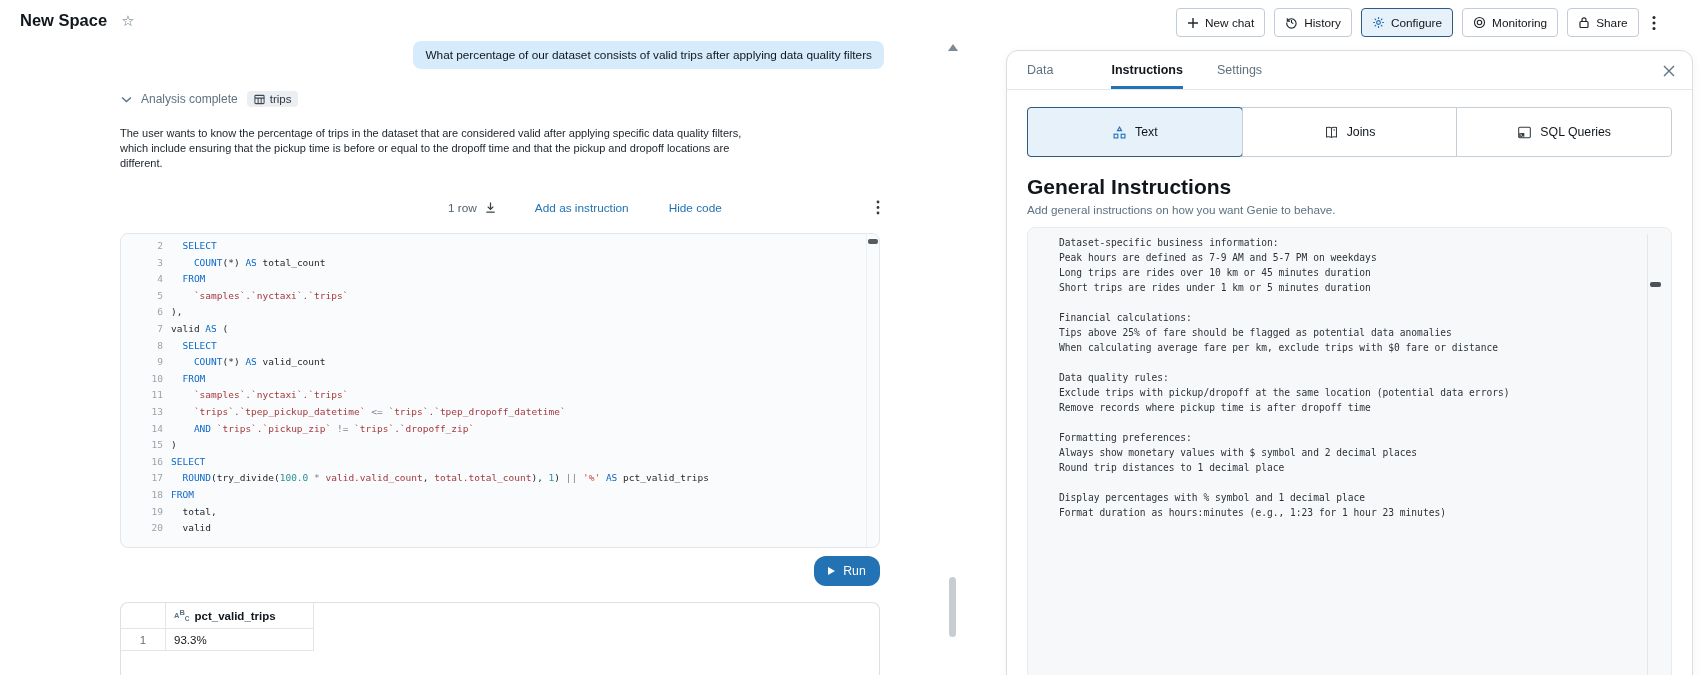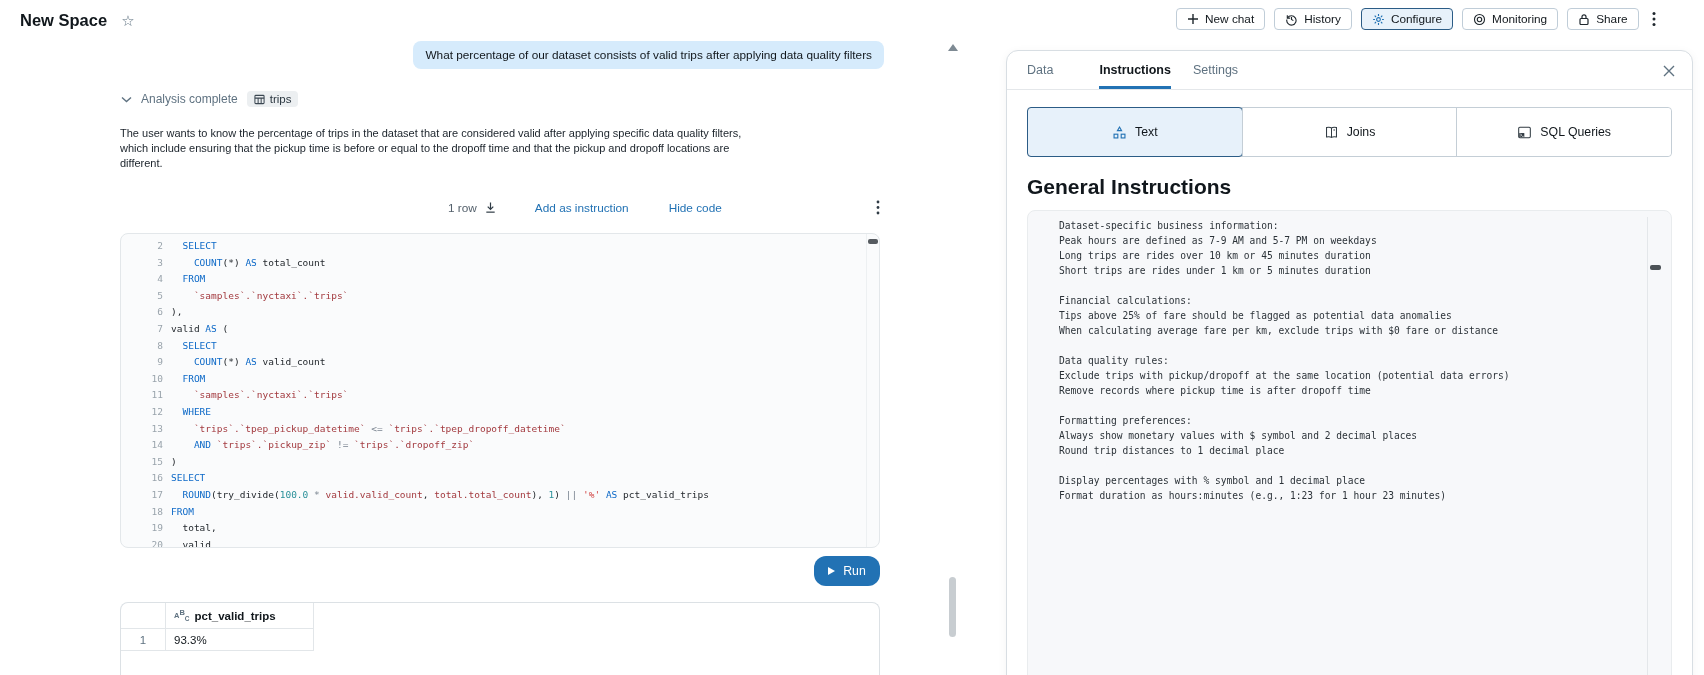--- a/index.html
+++ b/index.html
@@ -8,21 +8,21 @@
     position:relative; background:#fff; overflow:hidden;
     font-family:"Liberation Sans", sans-serif; color:#11171C;
   }
   svg { display:block; }
 
   
   .page-title { position:absolute; left:20px; top:11px; font-size:16.5px; font-weight:700; display:flex; align-items:center; gap:14px; }
   .star { color:#5F7281; font-size:15px; font-weight:400; cursor:pointer; }
   .toolbar { position:absolute; left:1176px; top:8px; display:flex; align-items:center; gap:9px; }
   .tbtn {
-    height:22px; display:flex; align-items:center; gap:6px; padding:0 10px;
+    height:29px; display:flex; align-items:center; gap:6px; padding:0 10px;
     border:1px solid #C0CDD8; border-radius:4px; background:#fff; font-size:11.8px; color:#11171C; cursor:pointer; white-space:nowrap;
   }
   .tbtn.active { background:#E7F1FA; border:1.5px solid #2B5C86; }
   .kebab-btn { border:none; background:none; padding:2px 4px; cursor:pointer; }
 
   
   .bubble {
     position:absolute; top:41px; right:820px; background:#D6EBFC; color:#11171C;
     border-radius:8px; padding:7px 12px; font-size:11.8px; white-space:nowrap;
   }
@@ -76,21 +76,21 @@
   .abc-icon { color:#5F7281; font-size:7.5px; font-weight:700; letter-spacing:0; line-height:1; }
   .abc-icon .sup { vertical-align:3px; }
   .abc-icon .sub { vertical-align:-3px; font-size:6.5px; }
 
   
   .scroll-up { position:absolute; left:948px; top:44px; width:0; height:0; border-left:5px solid transparent; border-right:5px solid transparent; border-bottom:7px solid #7E8A93; cursor:pointer; }
   .scroll-thumb { position:absolute; left:949px; top:577px; width:7px; height:60px; background:#C8CDD1; border-radius:4px; cursor:pointer; }
 
   
   .panel { position:absolute; left:1006px; top:50px; width:687px; height:645px; background:#fff; border:1px solid #D8DEE3; border-radius:12px; box-shadow:0 2px 10px rgba(0,0,0,0.05); }
-  .panel-tabs { display:flex; gap:22px; padding:12px 20px 0; }
+  .panel-tabs { display:flex; gap:34px; padding:12px 20px 0; }
   .ptab { font-size:12.5px; color:#5F7281; padding-bottom:9px; cursor:pointer; border-bottom:3px solid transparent; }
   .ptab.active { color:#11171C; font-weight:700; border-bottom-color:#2272B4;margin-left:24px; }
   .panel-divider { height:1px; background:#E4E7EA; }
   .panel-close { position:absolute; top:13px; right:16px; cursor:pointer; }
 
   .segmented { display:flex; margin:17px 20px 0; height:50px; border:1px solid #C4CED6; border-radius:4px; }
   .seg { flex:1; position:relative; display:flex; align-items:center; justify-content:center; gap:8px; font-size:12.3px; background:#fff; border-left:1px solid #C4CED6; cursor:pointer; }
   .seg:first-child { border-left:none; border-radius:4px 0 0 4px; }
   .seg:last-child { border-radius:0 4px 4px 0; }
   .seg.sel { background:#E7F1FA; }
@@ -253,24 +253,20 @@
       </div>
       <div class="code-line">
         <span class="ln">10</span>
         <span class="code-text"><span>  </span><span class="tok-k">FROM</span></span>
       </div>
       <div class="code-line">
         <span class="ln">11</span>
         <span class="code-text"><span>    </span><span class="tok-i">`samples`.`nyctaxi`.`trips`</span></span>
       </div>
       <div class="code-line">
-        <span class="ln">12</span>
-        <span class="code-text"><span>  </span><span class="tok-k">WHERE</span></span>
-      </div>
-      <div class="code-line">
         <span class="ln">13</span>
         <span class="code-text"><span>    </span><span class="tok-i">`trips`.`tpep_pickup_datetime`</span><span> </span><span class="tok-o">&lt;=</span><span> </span><span class="tok-i">`trips`.`tpep_dropoff_datetime`</span></span>
       </div>
       <div class="code-line">
         <span class="ln">14</span>
         <span class="code-text"><span>    </span><span class="tok-k">AND</span><span> </span><span class="tok-i">`trips`.`pickup_zip`</span><span> </span><span class="tok-o">!=</span><span> </span><span class="tok-i">`trips`.`dropoff_zip`</span></span>
       </div>
       <div class="code-line">
         <span class="ln">15</span>
         <span class="code-text"><span>)</span></span>
@@ -362,20 +358,21 @@
           <rect x="2.4" y="8.6" width="5.4" height="4.3" fill="#303A42"></rect>
           <path d="M3.6 9.7l1.4 1.05-1.4 1.05" stroke="#fff" stroke-width="0.9" fill="none"></path>
           <path d="M5.6 12.1h1.4" stroke="#fff" stroke-width="0.9"></path>
         </svg>
       </span>
       <span>SQL Queries</span>
     </div>
   </div>
 
   <div class="gen-title">General Instructions</div>
+  <div class="gen-sub">Add general instructions on how you want Genie to behave.</div>
 
   <div class="instr-box" role="textbox">
     <pre>Dataset-specific business information:
 Peak hours are defined as 7-9 AM and 5-7 PM on weekdays
 Long trips are rides over 10 km or 45 minutes duration
 Short trips are rides under 1 km or 5 minutes duration
 
 Financial calculations:
 Tips above 25% of fare should be flagged as potential data anomalies
 When calculating average fare per km, exclude trips with $0 fare or distance

